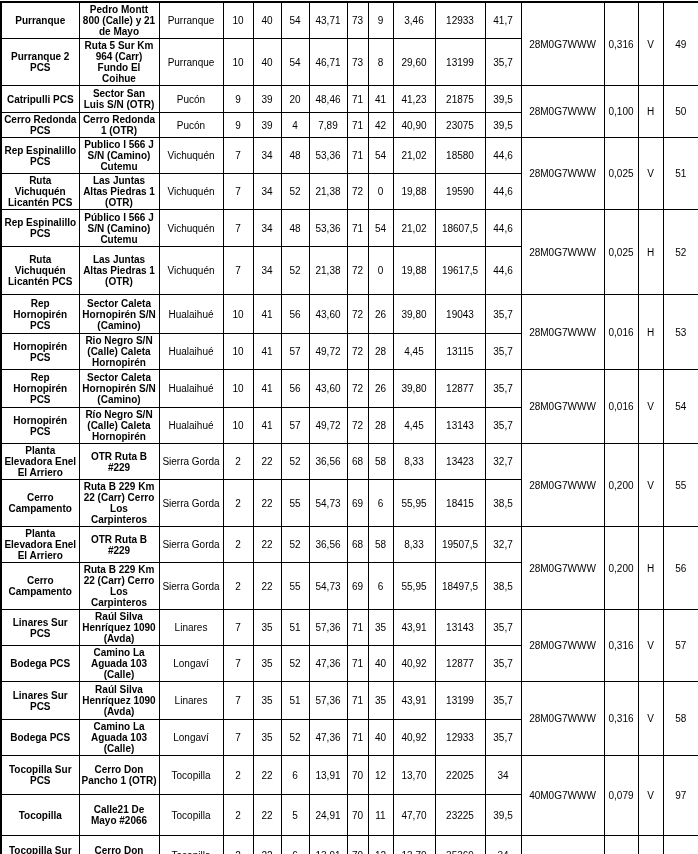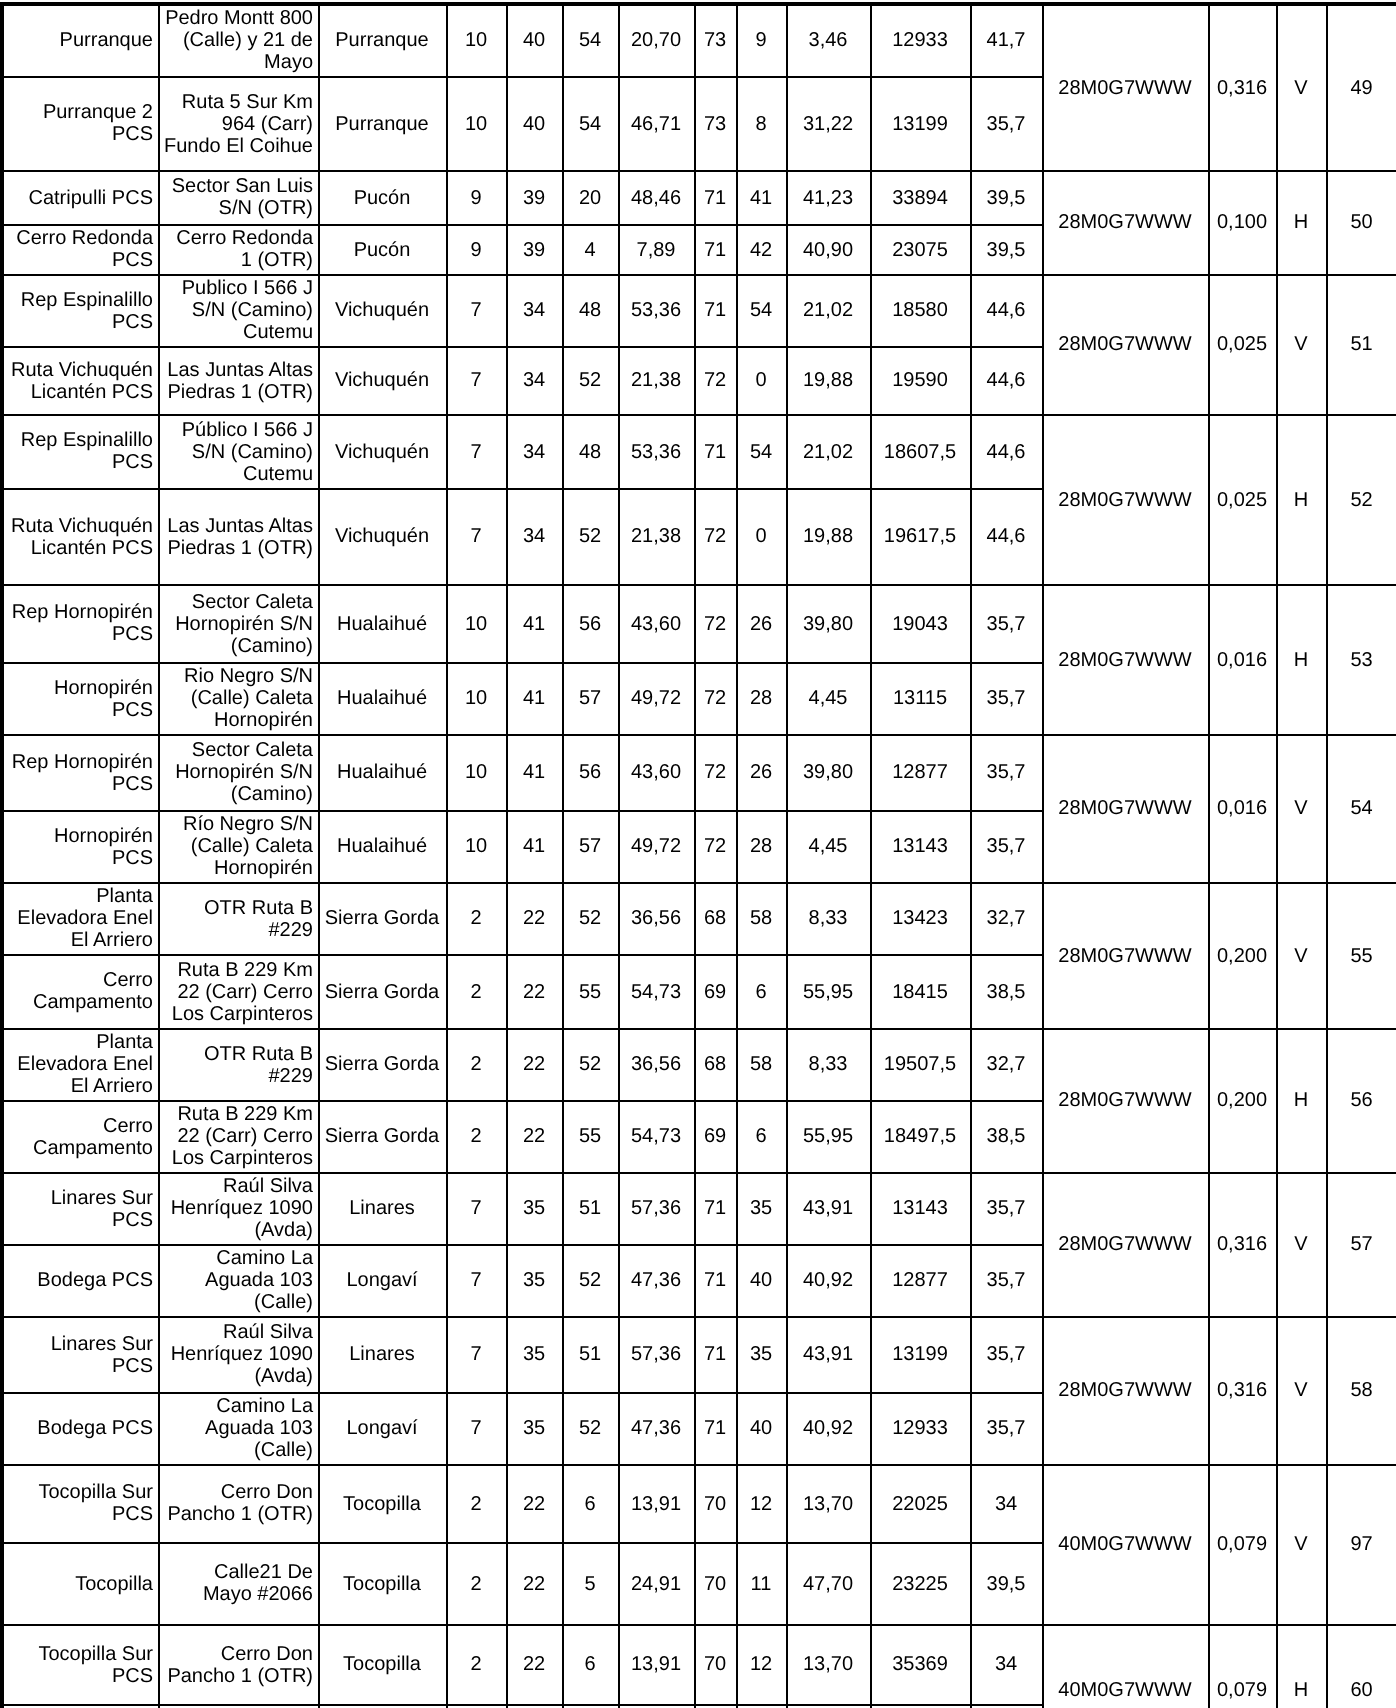--- a/index.html
+++ b/index.html
@@ -25,22 +25,23 @@
     background: #ffffff;
   }
   table.sites td {
     border: 1px solid #000000;
     vertical-align: middle;
     padding: 1px 2px;
     overflow: hidden;
     word-wrap: break-word;
   }
   td.c-name, td.c-addr {
-    text-align: right;
+    text-align: center;
     padding: 1px 4px 1px 3px;
+    font-weight: bold;
   }
   td.c-city, td.c-val, td.c-code {
     text-align: center;
     padding: 1px 1px;
   }
   
   tbody tr:nth-of-type(1)  { height: 31px; }
   tbody tr:nth-of-type(2)  { height: 47px; }
   tbody tr:nth-of-type(3)  { height: 27px; }
   tbody tr:nth-of-type(4)  { height: 23px; }
@@ -88,57 +89,57 @@
     <col style="width:36px">
   </colgroup>
   <tbody>
       <tr>
         <td class="c-name">Purranque</td>
         <td class="c-addr">Pedro Montt 800 (Calle) y 21 de Mayo</td>
         <td class="c-city">Purranque</td>
         <td class="c-val">10</td>
         <td class="c-val">40</td>
         <td class="c-val">54</td>
-        <td class="c-val">20,70</td>
+        <td class="c-val">43,71</td>
         <td class="c-val">73</td>
         <td class="c-val">9</td>
         <td class="c-val">3,46</td>
         <td class="c-val">12933</td>
         <td class="c-val">41,7</td>
         <td class="c-code" rowspan="2">28M0G7WWW</td>
         <td class="c-val" rowspan="2">0,316</td>
         <td class="c-val" rowspan="2">V</td>
         <td class="c-val" rowspan="2">49</td>
       </tr>
       <tr>
         <td class="c-name">Purranque 2 PCS</td>
         <td class="c-addr">Ruta 5 Sur Km 964 (Carr) Fundo El Coihue</td>
         <td class="c-city">Purranque</td>
         <td class="c-val">10</td>
         <td class="c-val">40</td>
         <td class="c-val">54</td>
         <td class="c-val">46,71</td>
         <td class="c-val">73</td>
         <td class="c-val">8</td>
-        <td class="c-val">31,22</td>
+        <td class="c-val">29,60</td>
         <td class="c-val">13199</td>
         <td class="c-val">35,7</td>
       </tr>
       <tr>
         <td class="c-name">Catripulli PCS</td>
         <td class="c-addr">Sector San Luis S/N (OTR)</td>
         <td class="c-city">Pucón</td>
         <td class="c-val">9</td>
         <td class="c-val">39</td>
         <td class="c-val">20</td>
         <td class="c-val">48,46</td>
         <td class="c-val">71</td>
         <td class="c-val">41</td>
         <td class="c-val">41,23</td>
-        <td class="c-val">33894</td>
+        <td class="c-val">21875</td>
         <td class="c-val">39,5</td>
         <td class="c-code" rowspan="2">28M0G7WWW</td>
         <td class="c-val" rowspan="2">0,100</td>
         <td class="c-val" rowspan="2">H</td>
         <td class="c-val" rowspan="2">50</td>
       </tr>
       <tr>
         <td class="c-name">Cerro Redonda PCS</td>
         <td class="c-addr">Cerro Redonda 1 (OTR)</td>
         <td class="c-city">Pucón</td>

